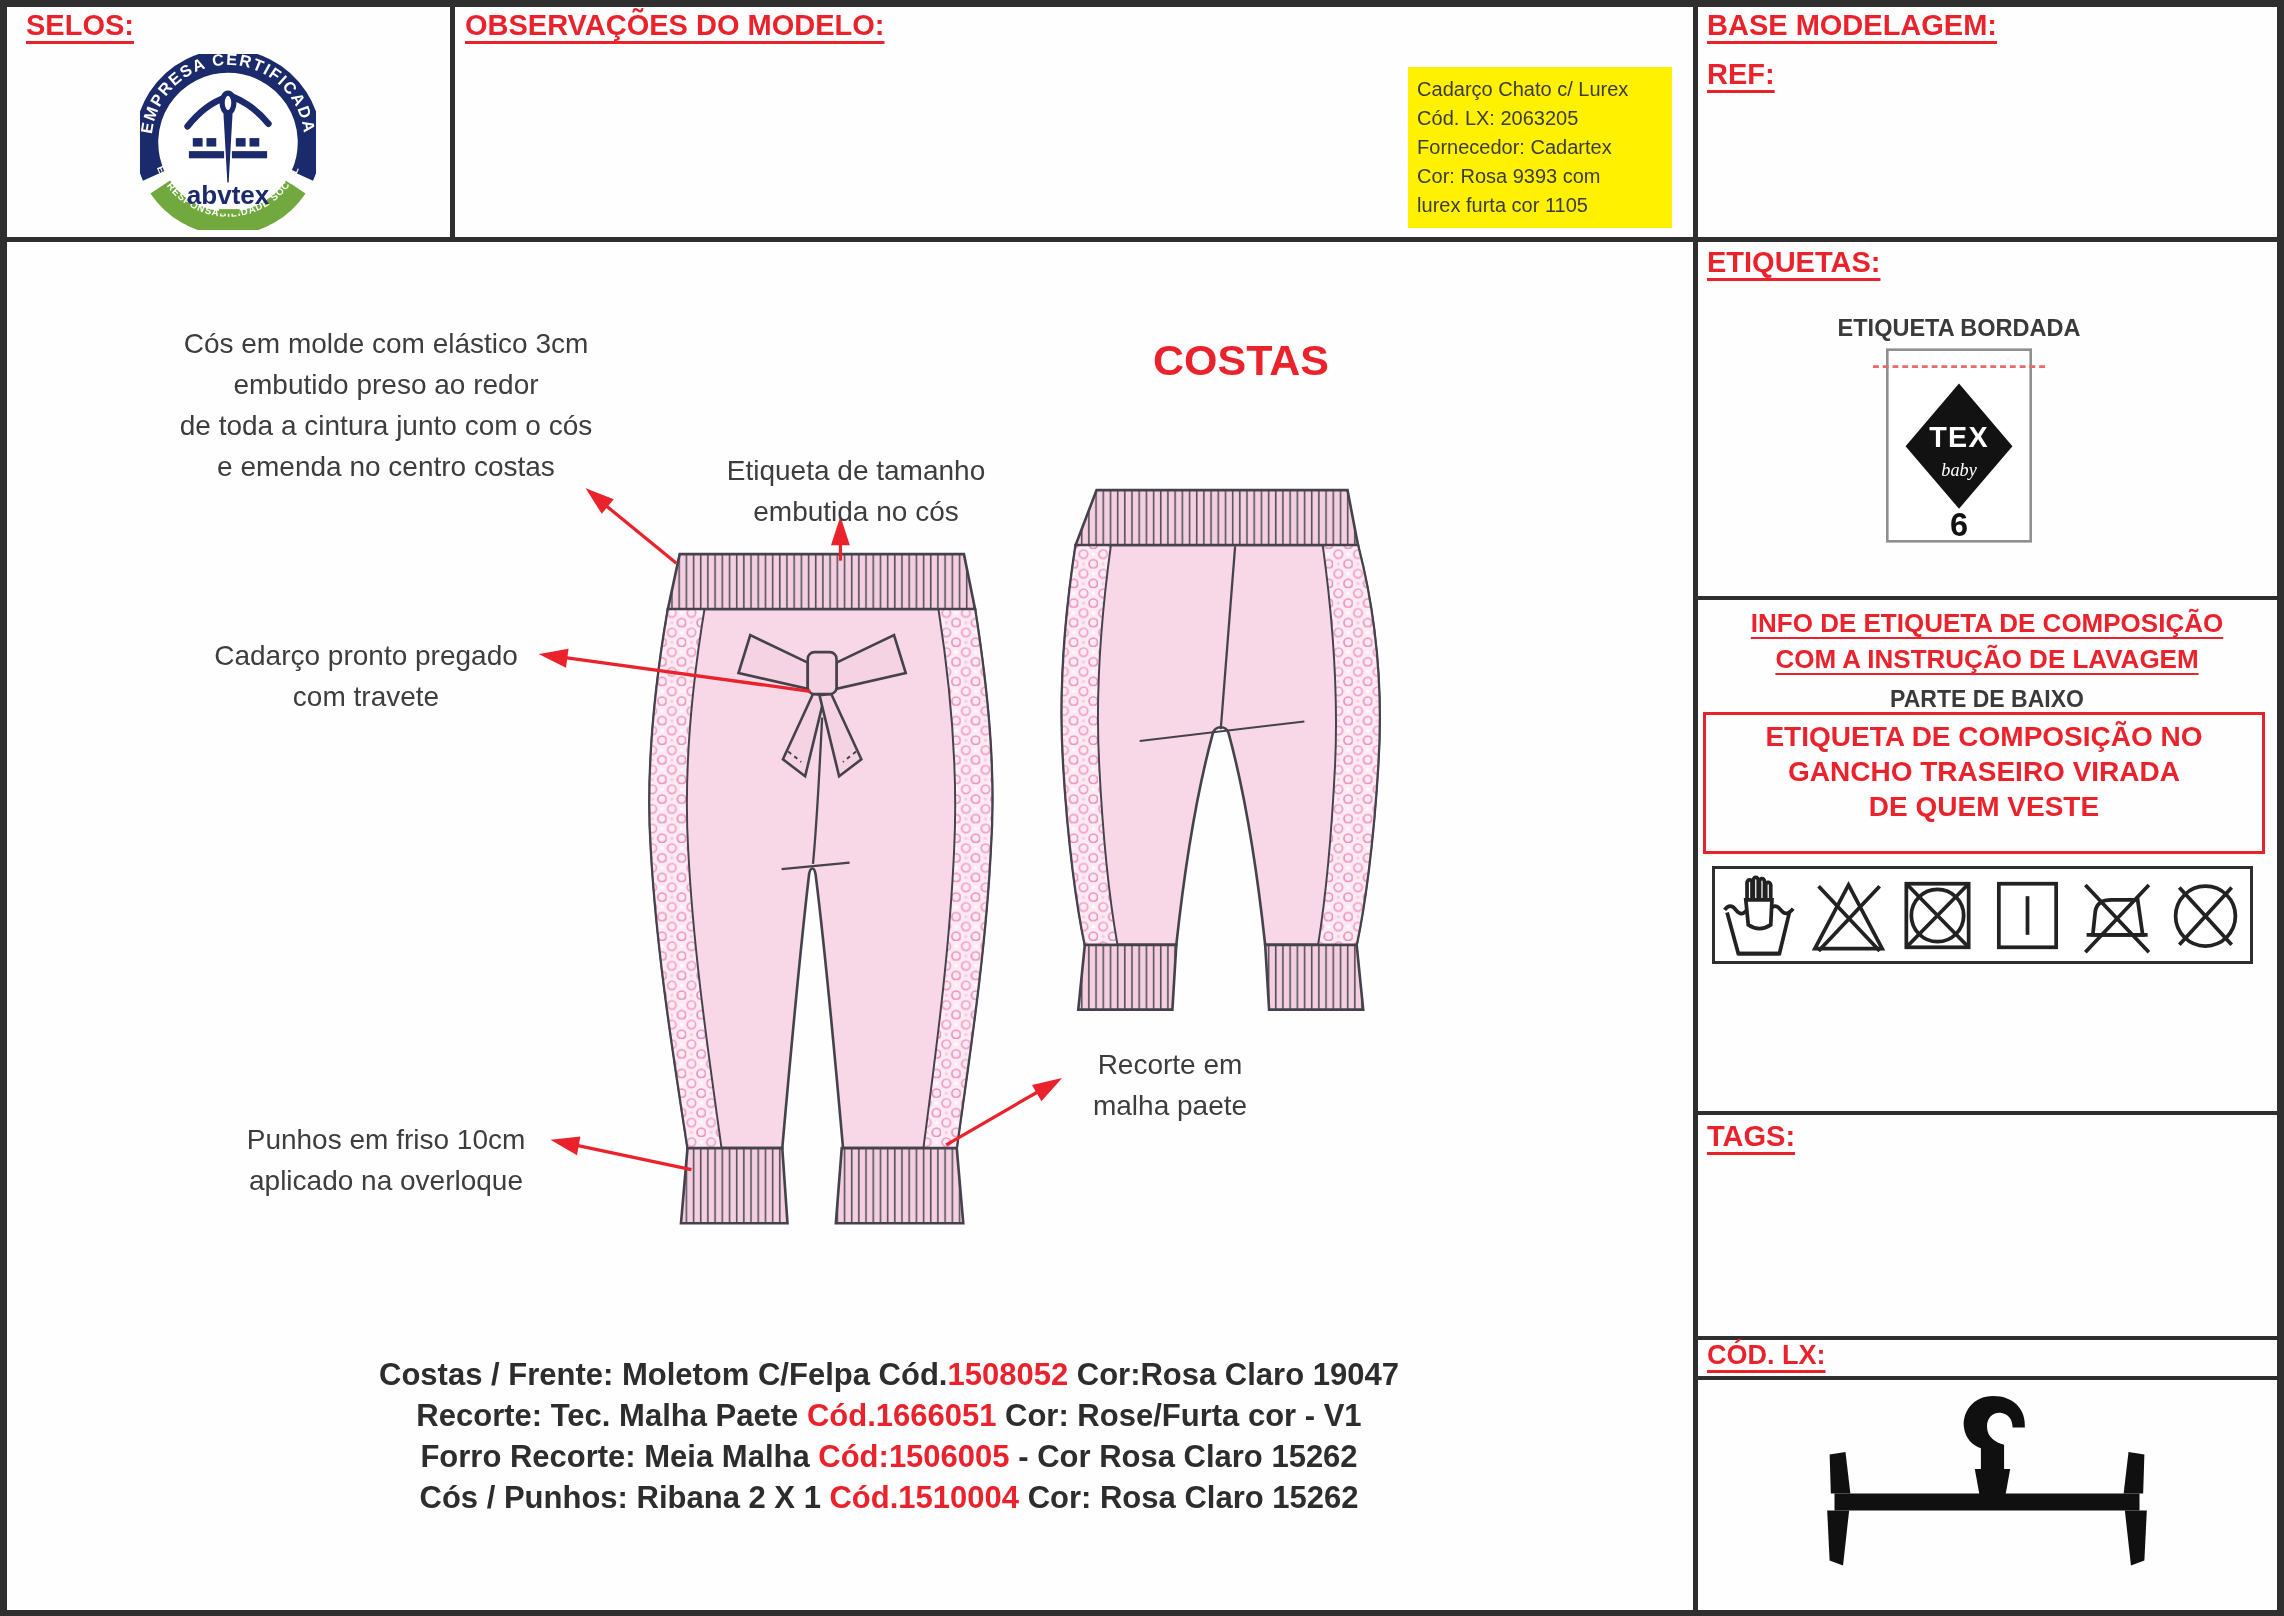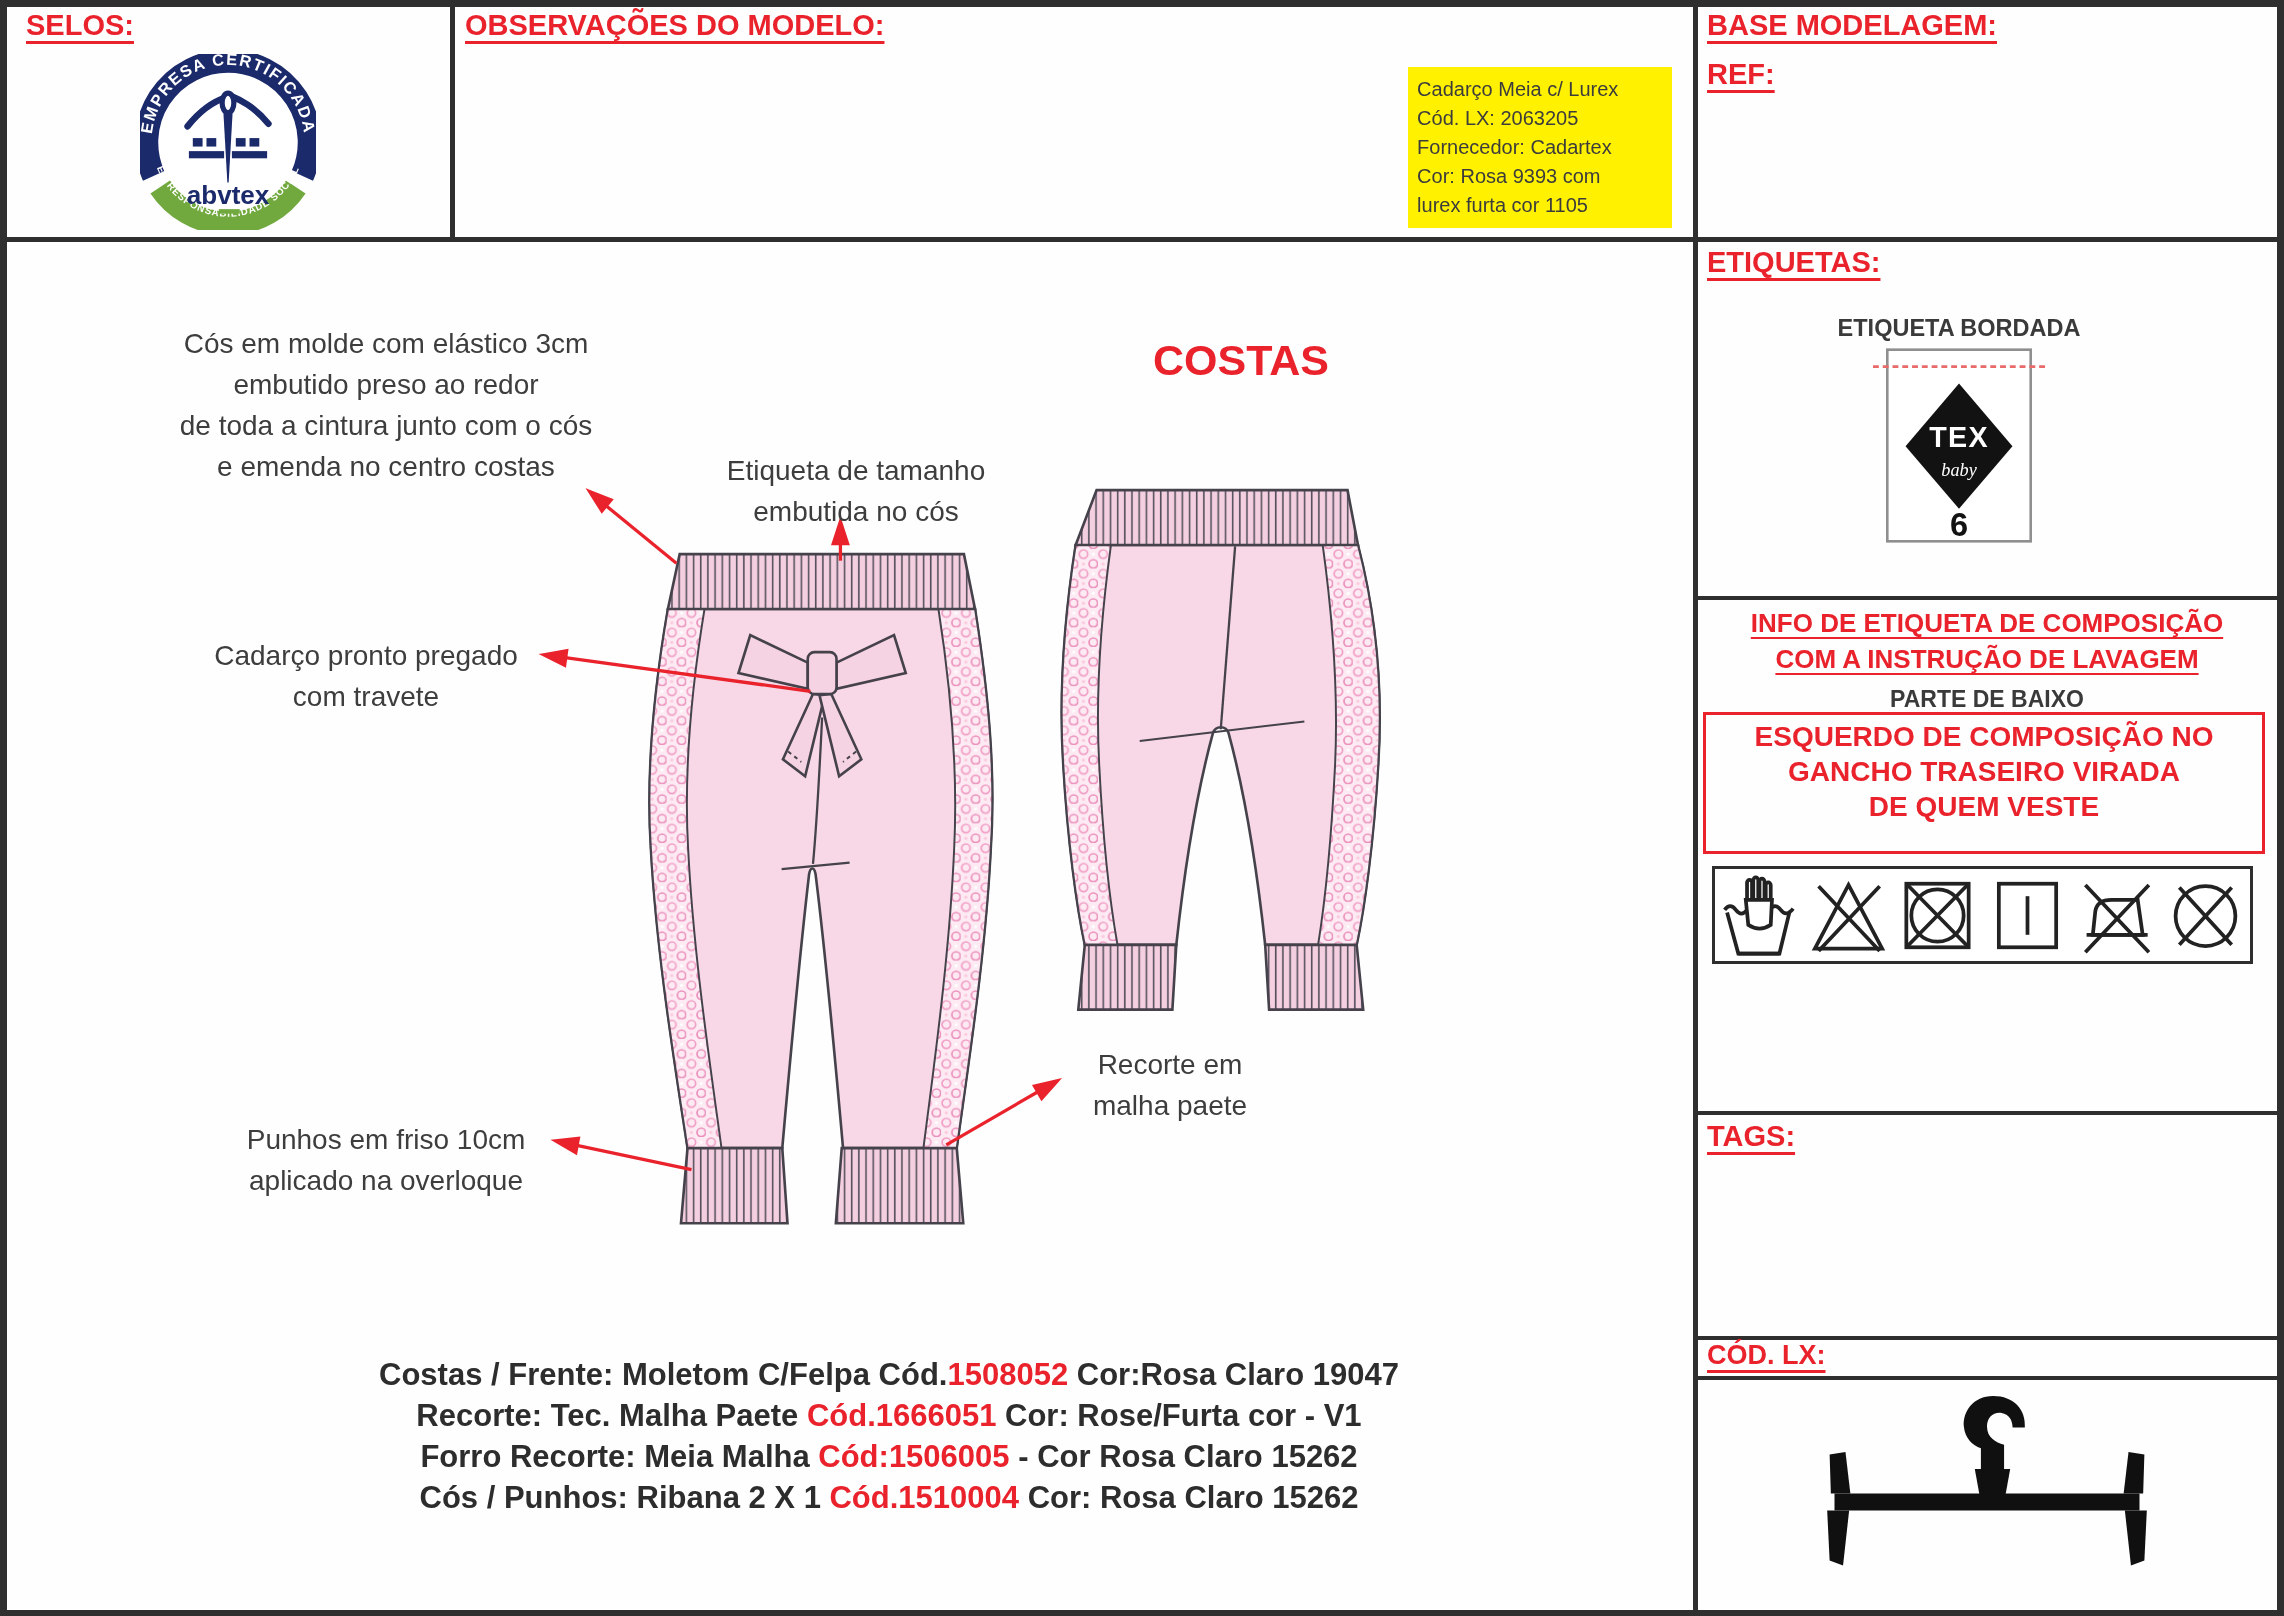--- a/index.html
+++ b/index.html
@@ -85,21 +85,21 @@
       <rect x="12" y="-6" width="15" height="13"></rect>
         <rect x="33" y="-6" width="15" height="13"></rect>
       <rect x="-60" y="14" width="54" height="11"></rect>
         <rect x="6" y="14" width="54" height="11"></rect>
     </g>
     <text x="0" y="95" text-anchor="middle" fill="#1b2a6b" font-size="40" font-weight="bold">abvtex</text>
     <rect x="-14" y="103" width="32" height="7" fill="#71a93f"></rect>
   </svg>
 
   <div class="note">
-    <div>Cadarço Meia c/ Lurex</div>
+    <div>Cadarço Chato c/ Lurex</div>
     <div>Cód. LX: 2063205</div>
     <div>Fornecedor: Cadartex</div>
     <div>Cor: Rosa 9393 com</div>
     <div>lurex furta cor 1105</div>
   </div>
 
   <svg class="abs" style="left:0;top:0" width="2284" height="1616" viewBox="0 0 3495 2473">
     <defs>
       <pattern id="rib" width="11" height="12" patternUnits="userSpaceOnUse">
         <rect width="11" height="12" fill="#f4cfe0"></rect>
@@ -208,21 +208,21 @@
     <polygon points="112,54 194,150 112,246 30,150" fill="#121212"></polygon>
     <text x="112" y="152" text-anchor="middle" fill="#fff" font-size="44" font-weight="bold" letter-spacing="2">TEX</text>
     <text x="112" y="196" text-anchor="middle" fill="#fff" font-size="28" font-style="italic" font-family="Liberation Serif, serif">baby</text>
     <text x="112" y="288" text-anchor="middle" fill="#121212" font-size="50" font-weight="bold">6</text>
   </svg>
 
   <div class="sideC infoT" style="left:1987px;top:608px">INFO DE ETIQUETA DE COMPOSIÇÃO</div>
   <div class="sideC infoT" style="left:1987px;top:644px">COM A INSTRUÇÃO DE LAVAGEM</div>
   <div class="sideC parte" style="left:1987px;top:686px">PARTE DE BAIXO</div>
   <div class="compbox">
-    <div>ESQUERDO DE COMPOSIÇÃO NO</div>
+    <div>ETIQUETA DE COMPOSIÇÃO NO</div>
     <div>GANCHO TRASEIRO VIRADA</div>
     <div>DE QUEM VESTE</div>
   </div>
 
   <div class="carebox">
     <svg width="77" height="81" viewBox="0 0 120 130" fill="none" stroke="#222" stroke-width="6">
       <path d="M4,56 Q13,44 22,56 Q31,68 40,56 Q49,44 58,56 Q67,68 76,56 Q85,44 94,56 Q103,68 114,54"></path>
       <path d="M8,60 L26,126 L92,126 L108,60"></path>
         <path d="M26,126 L92,126"></path>
       <g fill="#fff">

